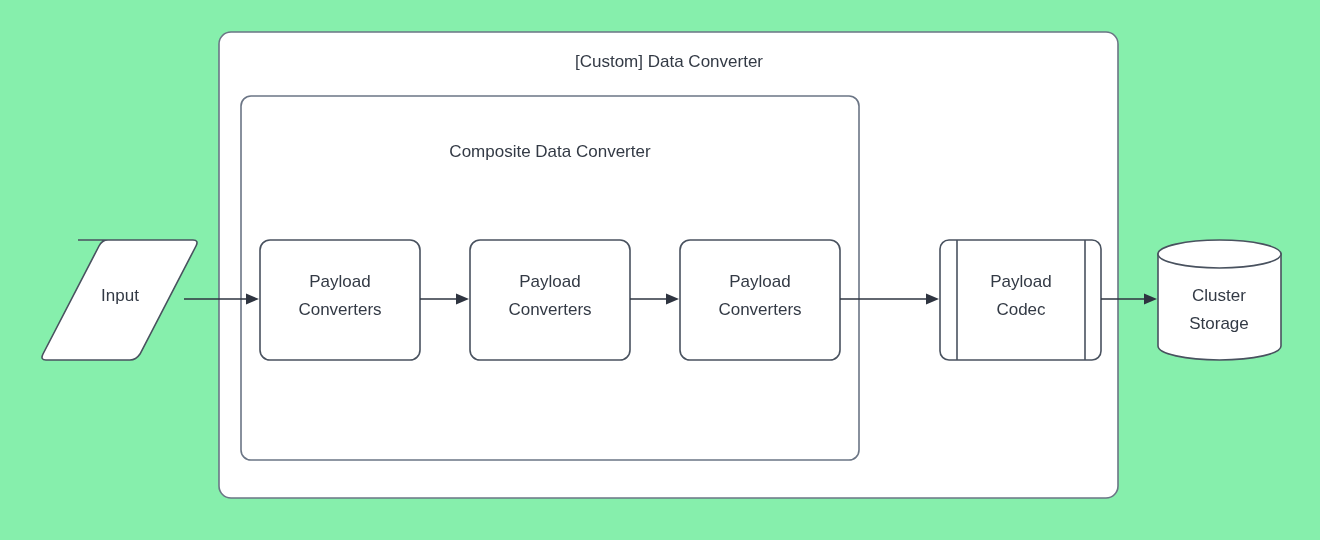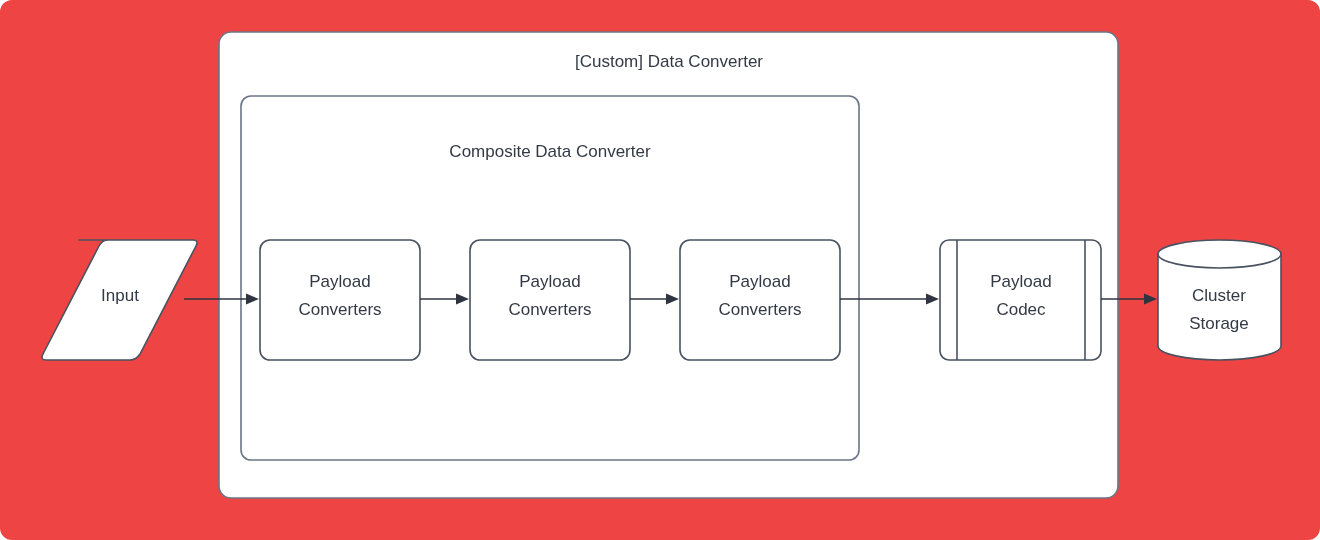--- a/index.html
+++ b/index.html
@@ -10,22 +10,21 @@
   body {
     width: 1320px;
     height: 540px;
     font-family: "Liberation Sans", sans-serif;
     overflow: hidden;
   }
   #canvas {
     position: relative;
     width: 1320px;
     height: 540px;
-    background: #ef4444;
-    border-radius: 12px;
+    background: #86efac;
   }
   #diagram-svg {
     position: absolute;
     top: 0;
     left: 0;
     width: 1320px;
     height: 540px;
     display: block;
   }
   .node-shape {

